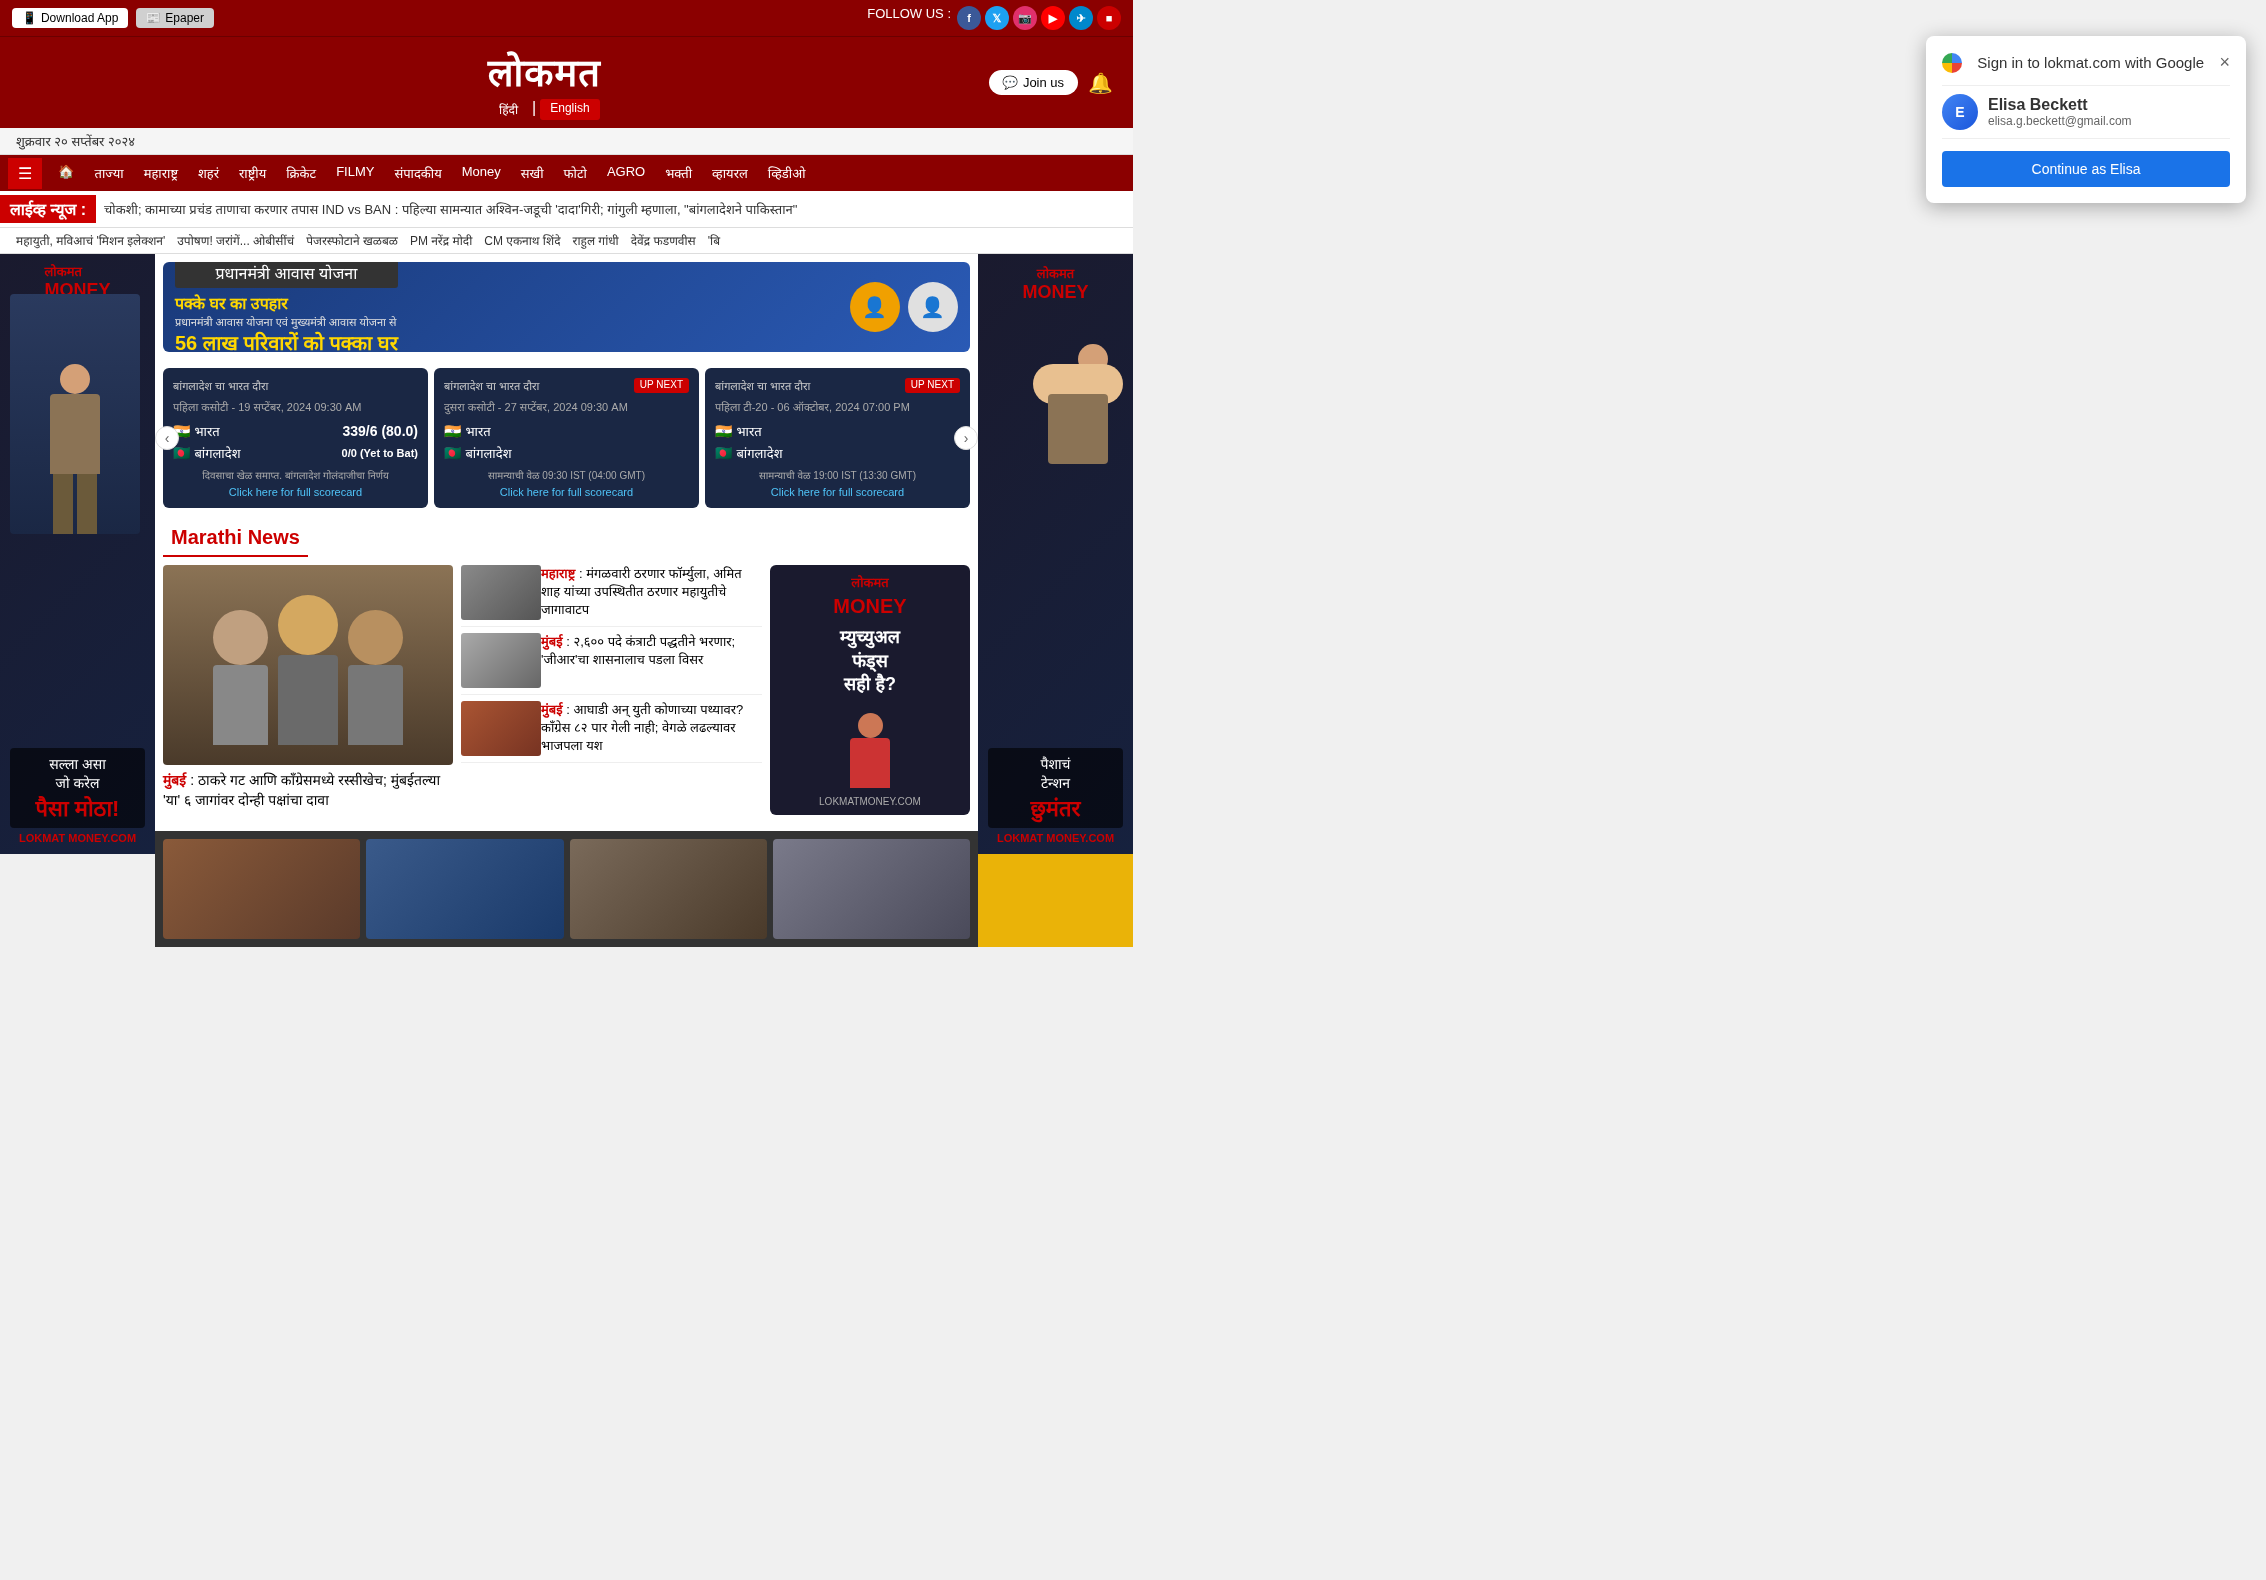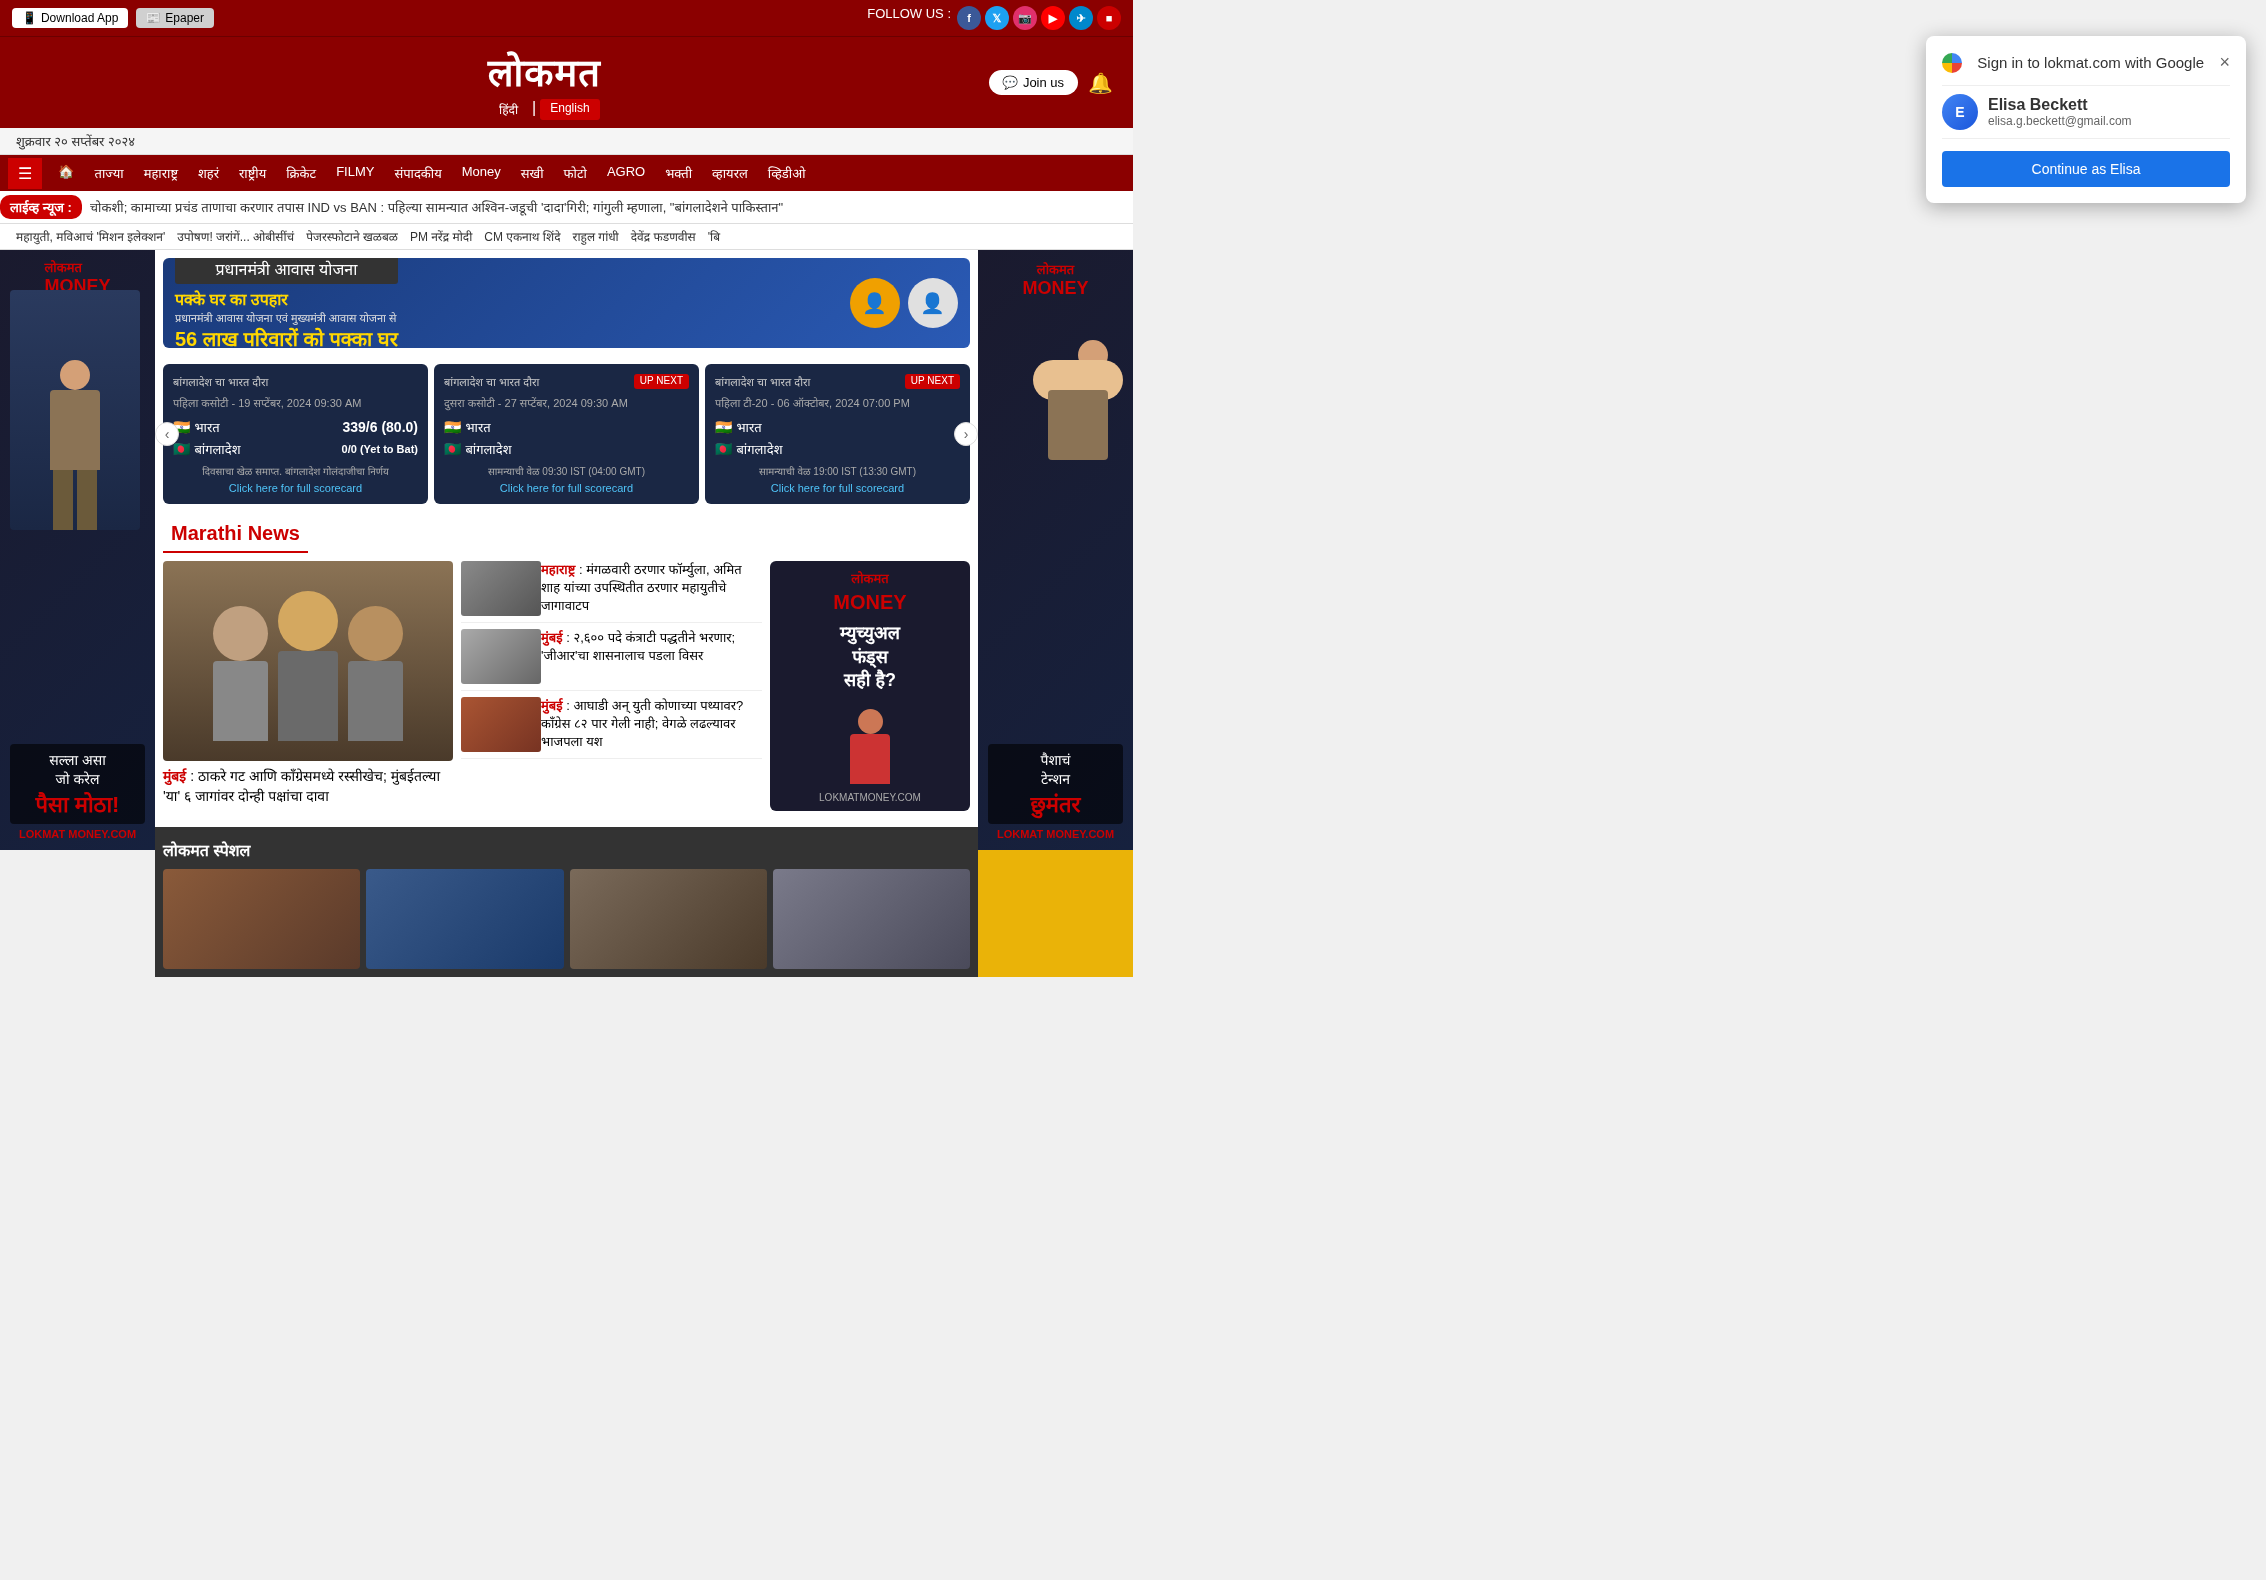--- a/index.html
+++ b/index.html
@@ -122,24 +122,23 @@
       align-items: center;
       padding: 4px 0;
       overflow: hidden;
       font-size: 13px;
     }
     .breaking-label {
       background: #cc0000;
       color: #fff;
       padding: 3px 10px;
       font-weight: bold;
-      font-size: 13px;
+      font-size: 16px;
       white-space: nowrap;
       margin-right: 8px;
-      border-radius: 10px;
     }
     .breaking-text { color: #333; white-space: nowrap; overflow: hidden; }
 
     
     .quick-links {
       background: #fff;
       border-bottom: 1px solid #ddd;
       display: flex;
       gap: 12px;
       padding: 4px 16px;
@@ -698,21 +697,20 @@
               <div style="width:25px;height:25px;border-radius:50%;background:#cc7755;margin:0 auto;"></div>
               <div style="width:40px;height:50px;background:#cc3333;margin:0 auto;border-radius:4px 4px 0 0;"></div>
             </div>
             <div style="color:#aaa;font-size:10px;">LOKMATMONEY.COM</div>
           </div>
         </div>
       </div>
     </div>
 
     <div class="special-section">
-      <div class="special-title">लोकमत स्पेशल</div>
       <div class="special-grid">
         <div class="special-item" style="background:linear-gradient(135deg,#8a5a3a,#5a3a2a);"></div>
         <div class="special-item" style="background:linear-gradient(135deg,#3a5a8a,#1a3a6a);"></div>
         <div class="special-item" style="background:linear-gradient(135deg,#7a6a5a,#4a3a2a);"></div>
         <div class="special-item" style="background:linear-gradient(135deg,#7a7a8a,#4a4a5a);"></div>
       </div>
     </div>
 
   </div>
 

